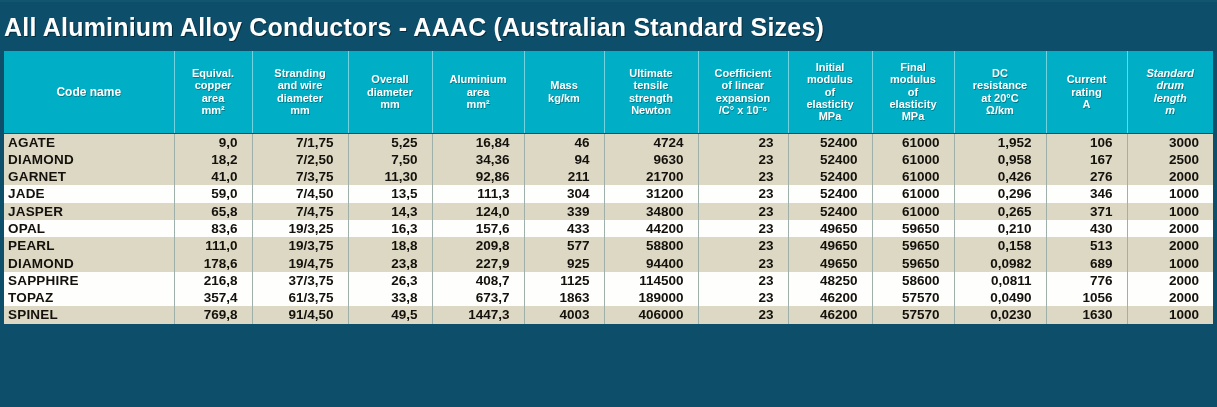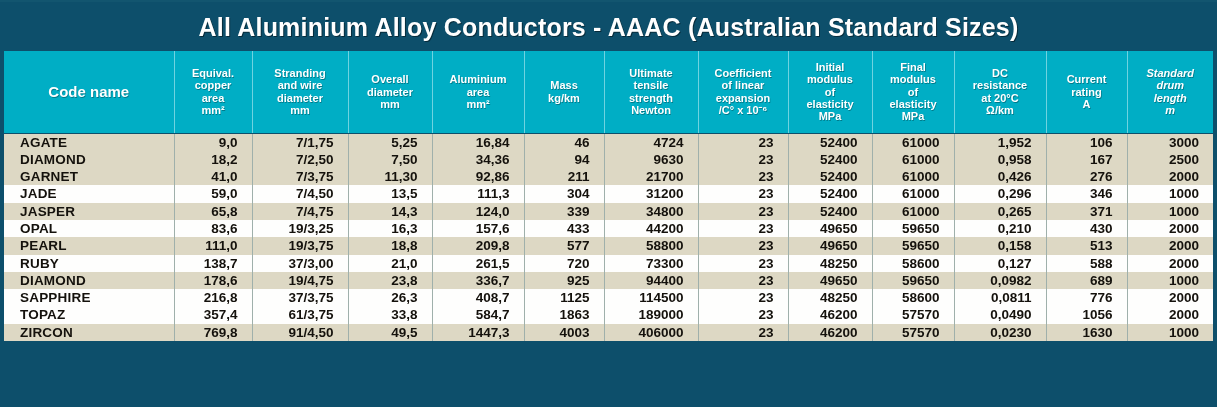--- a/index.html
+++ b/index.html
@@ -16,21 +16,20 @@
     box-sizing: border-box;
     background: #0d4f6b;
     padding: 4px 4px 4px 4px;
     position: relative;
     overflow: hidden;
   }
   .title-bar {
     height: 47px;
     display: flex;
     align-items: center;
-    justify-content: center;
     background: #0d4f6b;
   }
   .title-text {
     color: #ffffff;
     font-size: 25px;
     font-weight: bold;
     letter-spacing: 0.2px;
     text-shadow: 1px 1px 0 rgba(0,0,0,0.45);
     white-space: nowrap;
   }
@@ -58,42 +57,42 @@
     border-bottom: 1px solid #0d4f6b;
     text-shadow: 0.7px 0.7px 0 rgba(0,0,0,0.30);
     padding: 2px 1px;
     box-sizing: border-box;
   }
   thead tr.head-row th:last-child {
     border-right: none;
     font-style: italic;
   }
   thead tr.head-row th.code-col {
-    font-size: 15px;
+    font-size: 12px;
     margin-top: 32px;
   }
   .hl { display: block; }
   tbody td {
     font-size: 13.5px;
     font-weight: bold;
     color: #14110c;
     height: 17.3px;
     line-height: 17.3px;
     text-align: center;
     border-right: 1px solid #9fb0ab;
     box-sizing: border-box;
     white-space: nowrap;
     overflow: hidden;
   }
   tbody td:last-child {
     border-right: none;
   }
   tbody td.code-cell {
     text-align: left;
-    padding-left: 16px;
+    padding-left: 4px;
     letter-spacing: 0.2px;
   }
   tbody td.num {
     padding-right: 14px;
     text-align: right;
   }
   tbody tr.odd td {
     background: #ddd8c4;
   }
   tbody tr.even td {
@@ -307,41 +306,26 @@
           <td class="num">209,8</td>
           <td class="num">577</td>
           <td class="num">58800</td>
           <td class="num">23</td>
           <td class="num">49650</td>
           <td class="num">59650</td>
           <td class="num">0,158</td>
           <td class="num">513</td>
           <td class="num">2000</td>
         </tr>
-        <tr class="even">
-          <td class="code-cell">RUBY</td>
-          <td class="num">138,7</td>
-          <td class="num">37/3,00</td>
-          <td class="num">21,0</td>
-          <td class="num">261,5</td>
-          <td class="num">720</td>
-          <td class="num">73300</td>
-          <td class="num">23</td>
-          <td class="num">48250</td>
-          <td class="num">58600</td>
-          <td class="num">0,127</td>
-          <td class="num">588</td>
-          <td class="num">2000</td>
-        </tr>
         <tr class="odd">
           <td class="code-cell">DIAMOND</td>
           <td class="num">178,6</td>
           <td class="num">19/4,75</td>
           <td class="num">23,8</td>
-          <td class="num">336,7</td>
+          <td class="num">227,9</td>
           <td class="num">925</td>
           <td class="num">94400</td>
           <td class="num">23</td>
           <td class="num">49650</td>
           <td class="num">59650</td>
           <td class="num">0,0982</td>
           <td class="num">689</td>
           <td class="num">1000</td>
         </tr>
         <tr class="even">
@@ -357,32 +341,32 @@
           <td class="num">58600</td>
           <td class="num">0,0811</td>
           <td class="num">776</td>
           <td class="num">2000</td>
         </tr>
         <tr class="even">
           <td class="code-cell">TOPAZ</td>
           <td class="num">357,4</td>
           <td class="num">61/3,75</td>
           <td class="num">33,8</td>
-          <td class="num">584,7</td>
+          <td class="num">673,7</td>
           <td class="num">1863</td>
           <td class="num">189000</td>
           <td class="num">23</td>
           <td class="num">46200</td>
           <td class="num">57570</td>
           <td class="num">0,0490</td>
           <td class="num">1056</td>
           <td class="num">2000</td>
         </tr>
         <tr class="odd">
-          <td class="code-cell">ZIRCON</td>
+          <td class="code-cell">SPINEL</td>
           <td class="num">769,8</td>
           <td class="num">91/4,50</td>
           <td class="num">49,5</td>
           <td class="num">1447,3</td>
           <td class="num">4003</td>
           <td class="num">406000</td>
           <td class="num">23</td>
           <td class="num">46200</td>
           <td class="num">57570</td>
           <td class="num">0,0230</td>

